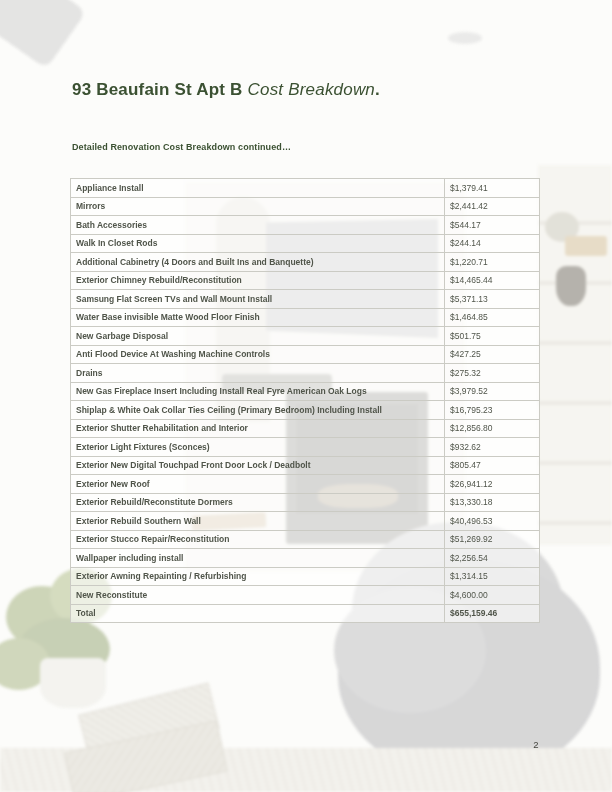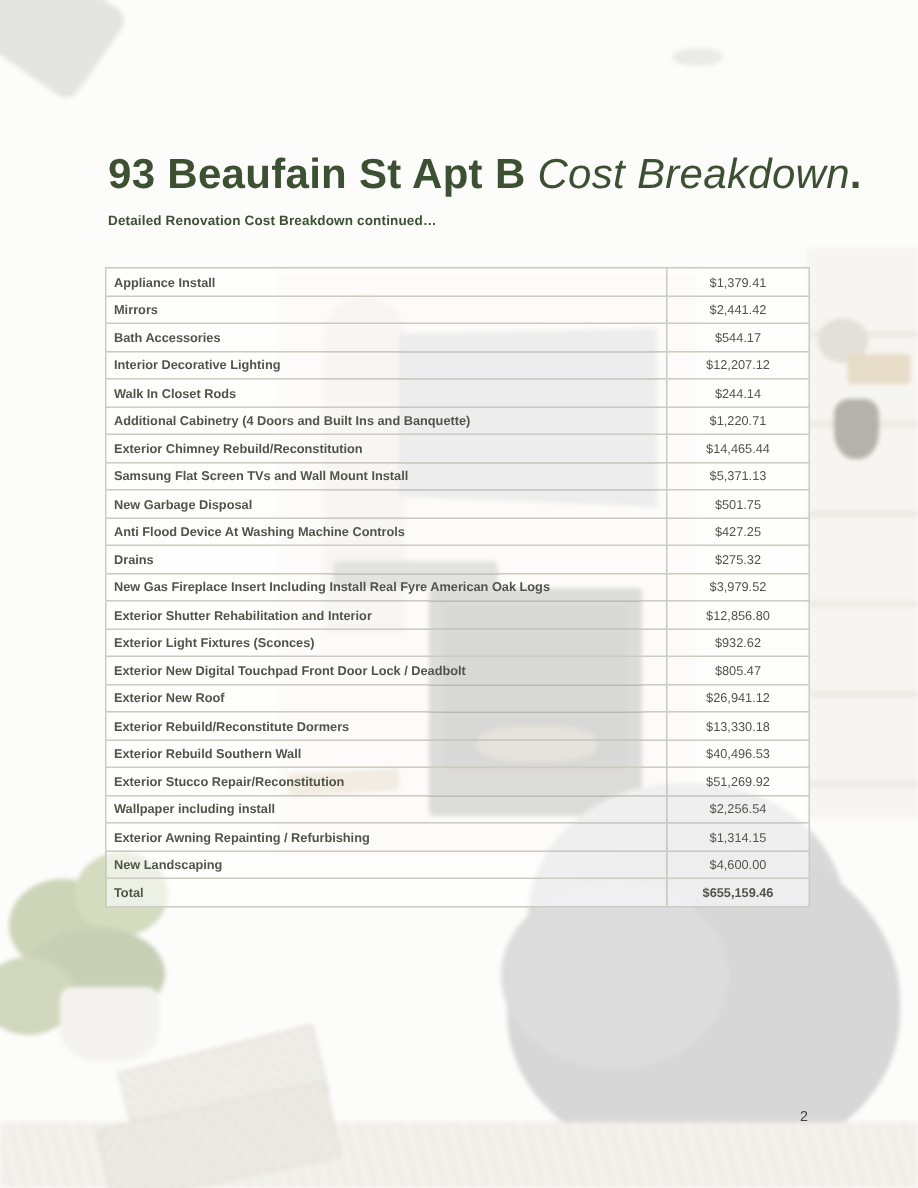--- a/index.html
+++ b/index.html
@@ -38,40 +38,40 @@
   .plant-blob3{left:18px;top:618px;width:92px;height:62px;background:#93a470;border-radius:50%;}
   .plant-blob4{left:-12px;top:638px;width:62px;height:52px;background:#a5b37e;border-radius:50%;}
   .plant-vase{left:40px;top:658px;width:66px;height:50px;background:#ecebe5;border-radius:8px 8px 42% 42%;}
   .book1{left:82px;top:698px;width:132px;height:46px;background:#e3e0d7;border:1px solid #c9c4b8;transform:rotate(-14deg);
     background-image:repeating-linear-gradient(45deg,transparent 0 5px,#cfcabd 5px 6px);}
   .book2{left:68px;top:736px;width:154px;height:50px;background:#dcd8cd;border:1px solid #c6c1b4;transform:rotate(-12deg);
     background-image:repeating-linear-gradient(-45deg,transparent 0 6px,#ccc6b8 6px 7px);}
   
   .content{position:absolute;inset:0;z-index:2;}
   .page-title{
-    position:absolute;left:72px;top:81px;
-    font-size:28px;font-weight:bold;color:#3b5132;letter-spacing:.2px;white-space:nowrap;
+    position:absolute;left:72px;top:69px;
+    font-size:17px;font-weight:bold;color:#3b5132;letter-spacing:.2px;white-space:nowrap;
   }
   .page-title .it{font-style:italic;font-weight:normal;}
   .subtitle{
     position:absolute;left:72px;top:142px;
     font-size:9px;font-weight:bold;color:#3b5132;letter-spacing:.1px;text-align:right;
   }
   table.cost{
     position:absolute;left:70px;top:178px;width:470px;
     border-collapse:collapse;table-layout:fixed;
   }
   table.cost td{
     border:1px solid #cbcbc4;height:17.5px;
     font-size:8.5px;color:#50554a;
     background:rgba(255,255,255,.58);
     padding:0 5px;vertical-align:middle;overflow:hidden;white-space:nowrap;
   }
   td.item{font-weight:bold;}
-  td.amount{width:84px;text-align:center;font-weight:normal;}
+  td.amount{width:84px;text-align:left;font-weight:normal;}
   tr.total td{font-weight:bold;}
   .page-number{
     position:absolute;left:528px;top:739px;width:16px;text-align:center;
     font-size:9.5px;color:#45453f;
   }
 </style>
 </head>
 <body>
 
 <div class="photo">
@@ -120,24 +120,20 @@
         <tr>
           <td class="item">Mirrors</td>
           <td class="amount">$2,441.42</td>
         </tr>
 
         <tr>
           <td class="item">Bath Accessories</td>
           <td class="amount">$544.17</td>
         </tr>
 
-        <tr>
-          <td class="item">Interior Decorative Lighting</td>
-          <td class="amount">$12,207.12</td>
-        </tr>
 
         <tr>
           <td class="item">Walk In Closet Rods</td>
           <td class="amount">$244.14</td>
         </tr>
 
         <tr>
           <td class="item">Additional Cabinetry (4 Doors and Built Ins and Banquette)</td>
           <td class="amount">$1,220.71</td>
         </tr>
@@ -145,20 +141,24 @@
         <tr>
           <td class="item">Exterior Chimney Rebuild/Reconstitution</td>
           <td class="amount">$14,465.44</td>
         </tr>
 
         <tr>
           <td class="item">Samsung Flat Screen TVs and Wall Mount Install</td>
           <td class="amount">$5,371.13</td>
         </tr>
 
+        <tr>
+          <td class="item">Water Base invisible Matte Wood Floor Finish</td>
+          <td class="amount">$1,464.85</td>
+        </tr>
 
         <tr>
           <td class="item">New Garbage Disposal</td>
           <td class="amount">$501.75</td>
         </tr>
 
         <tr>
           <td class="item">Anti Flood Device At Washing Machine Controls</td>
           <td class="amount">$427.25</td>
         </tr>
@@ -166,20 +166,24 @@
         <tr>
           <td class="item">Drains</td>
           <td class="amount">$275.32</td>
         </tr>
 
         <tr>
           <td class="item">New Gas Fireplace Insert Including Install Real Fyre American Oak Logs</td>
           <td class="amount">$3,979.52</td>
         </tr>
 
+        <tr>
+          <td class="item">Shiplap &amp; White Oak Collar Ties Ceiling (Primary Bedroom) Including Install</td>
+          <td class="amount">$16,795.23</td>
+        </tr>
 
         <tr>
           <td class="item">Exterior Shutter Rehabilitation and Interior</td>
           <td class="amount">$12,856.80</td>
         </tr>
 
         <tr>
           <td class="item">Exterior Light Fixtures (Sconces)</td>
           <td class="amount">$932.62</td>
         </tr>
@@ -214,21 +218,21 @@
           <td class="item">Wallpaper including install</td>
           <td class="amount">$2,256.54</td>
         </tr>
 
         <tr>
           <td class="item">Exterior Awning Repainting / Refurbishing</td>
           <td class="amount">$1,314.15</td>
         </tr>
 
         <tr>
-          <td class="item">New Landscaping</td>
+          <td class="item">New Reconstitute</td>
           <td class="amount">$4,600.00</td>
         </tr>
 
         <tr class="total">
           <td class="item">Total</td>
           <td class="amount">$655,159.46</td>
         </tr>
       </tbody>
   </table>
 

